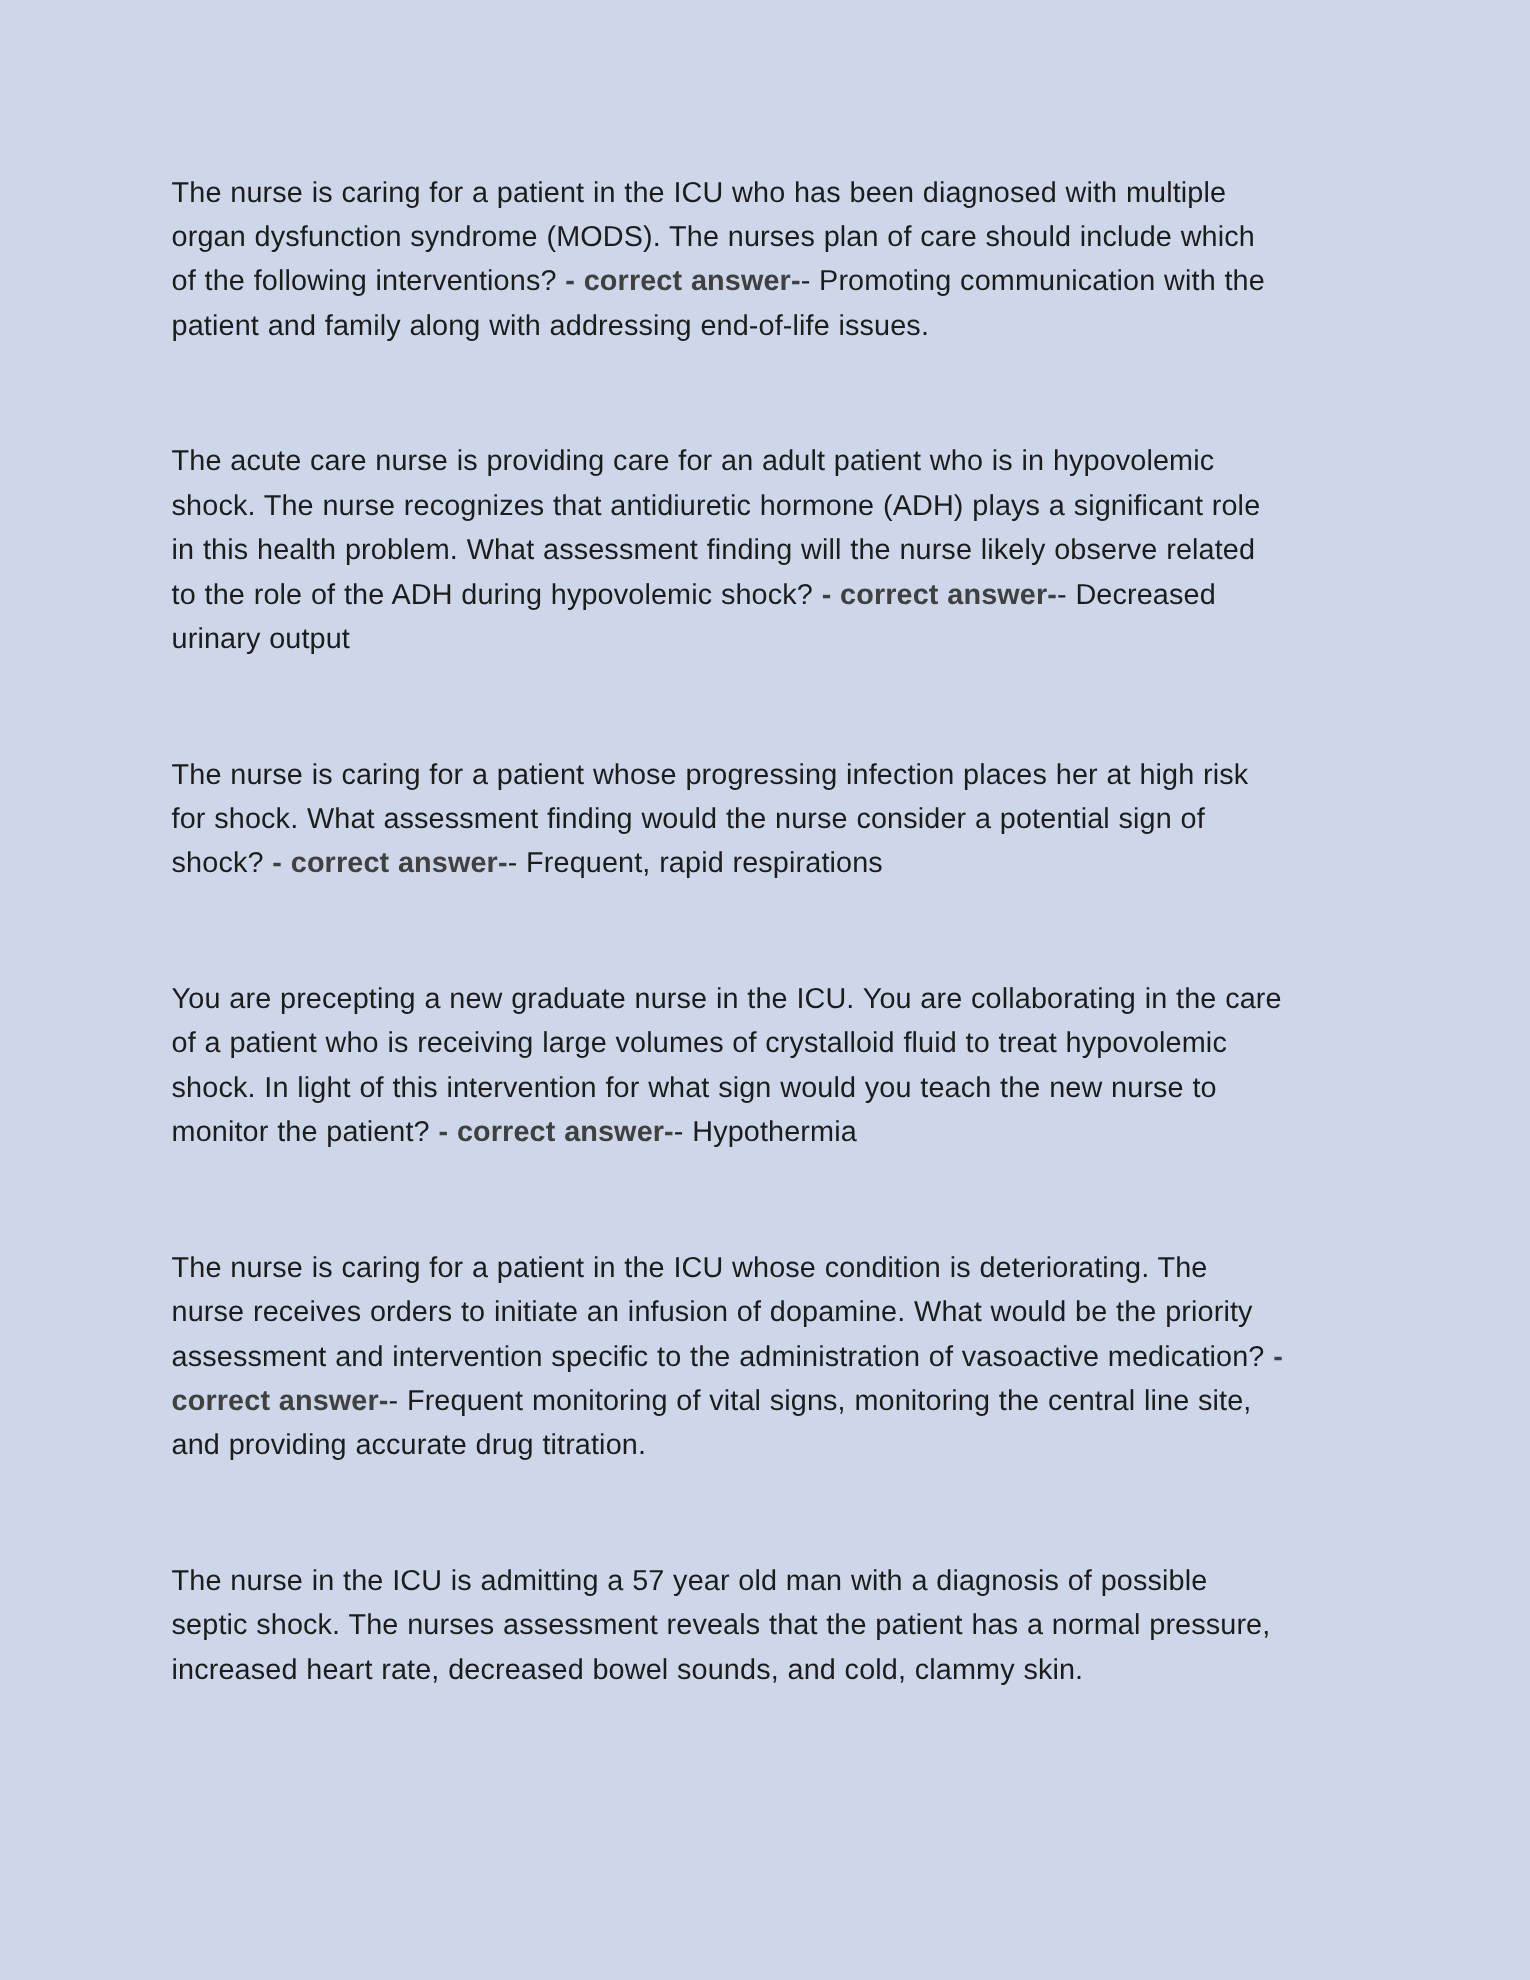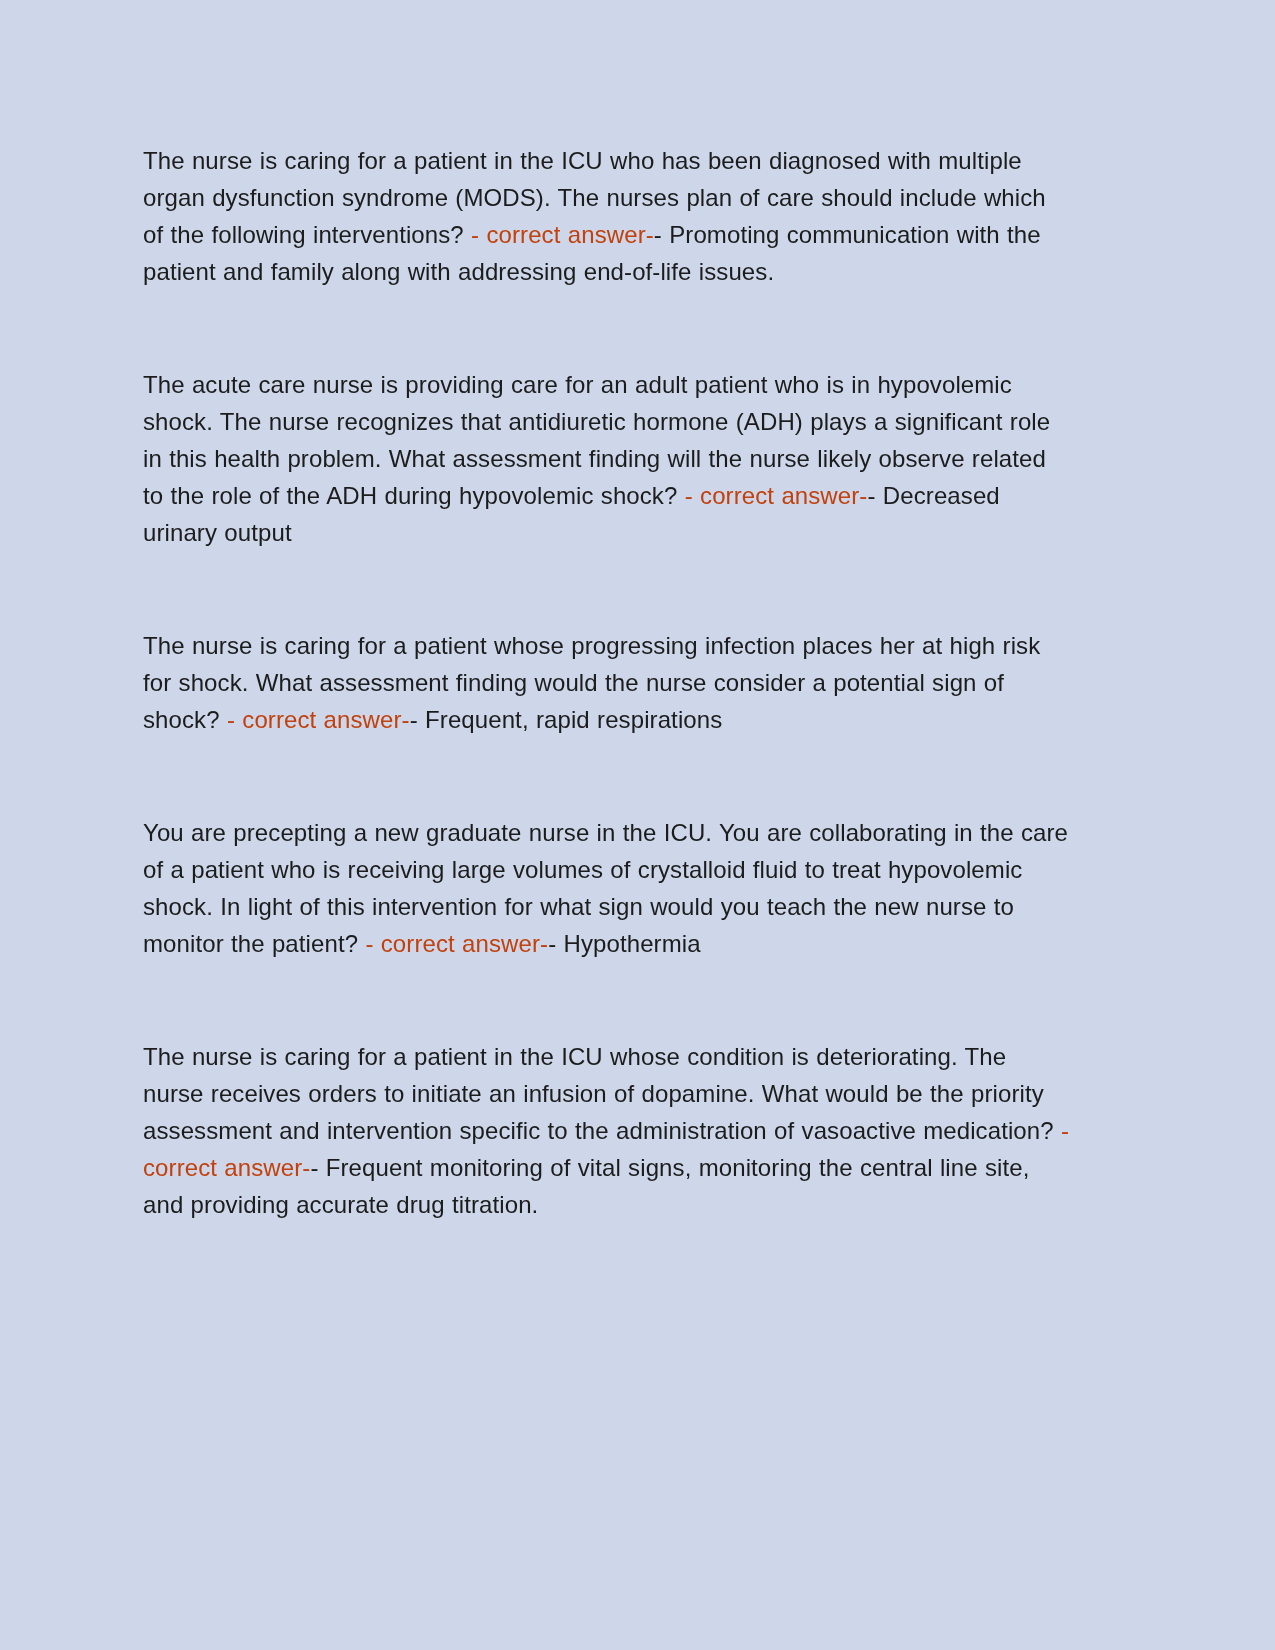--- a/index.html
+++ b/index.html
@@ -28,28 +28,29 @@
     word-spacing: 0.5px;
   }
   .doc-body p:last-child {
     margin-bottom: 0;
   }
   .seg-normal {
     color: #1c1c1c;
     font-weight: 400;
   }
   .seg-answer {
-    color: #c2410c;
-    font-weight: 400;
+    color: #404040;
+    font-weight: 700;
   }
 </style>
 </head>
 <body>
 
 <div class="page">
   <div class="doc-body">
       <p><span class="seg-normal">The nurse is caring for a patient in the ICU who has been diagnosed with multiple organ dysfunction syndrome (MODS). The nurses plan of care should include which of the following interventions? </span><span class="seg-answer">- correct answer-</span><span class="seg-normal">- Promoting communication with the patient and family along with addressing end-of-life issues.</span></p>
       <p><span class="seg-normal">The acute care nurse is providing care for an adult patient who is in hypovolemic shock. The nurse recognizes that antidiuretic hormone (ADH) plays a significant role in this health problem. What assessment finding will the nurse likely observe related to the role of the ADH during hypovolemic shock? </span><span class="seg-answer">- correct answer-</span><span class="seg-normal">- Decreased urinary output</span></p>
       <p><span class="seg-normal">The nurse is caring for a patient whose progressing infection places her at high risk for shock. What assessment finding would the nurse consider a potential sign of shock? </span><span class="seg-answer">- correct answer-</span><span class="seg-normal">- Frequent, rapid respirations</span></p>
       <p><span class="seg-normal">You are precepting a new graduate nurse in the ICU. You are collaborating in the care of a patient who is receiving large volumes of crystalloid fluid to treat hypovolemic shock. In light of this intervention for what sign would you teach the new nurse to monitor the patient? </span><span class="seg-answer">- correct answer-</span><span class="seg-normal">- Hypothermia</span></p>
       <p><span class="seg-normal">The nurse is caring for a patient in the ICU whose condition is deteriorating. The nurse receives orders to initiate an infusion of dopamine. What would be the priority assessment and intervention specific to the administration of vasoactive medication? </span><span class="seg-answer">- correct answer-</span><span class="seg-normal">- Frequent monitoring of vital signs, monitoring the central line site, and providing accurate drug titration.</span></p>
+      <p><span class="seg-normal">The nurse in the ICU is admitting a 57 year old man with a diagnosis of possible septic shock. The nurses assessment reveals that the patient has a normal pressure, increased heart rate, decreased bowel sounds, and cold, clammy skin.</span></p>
     </div>
 </div>
 
 </body></html>

